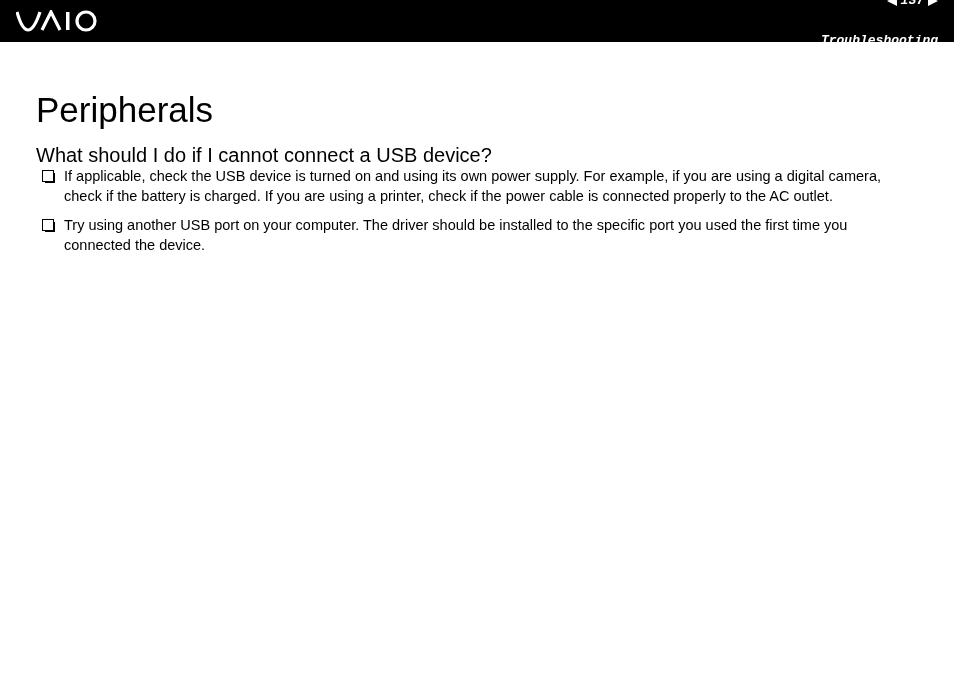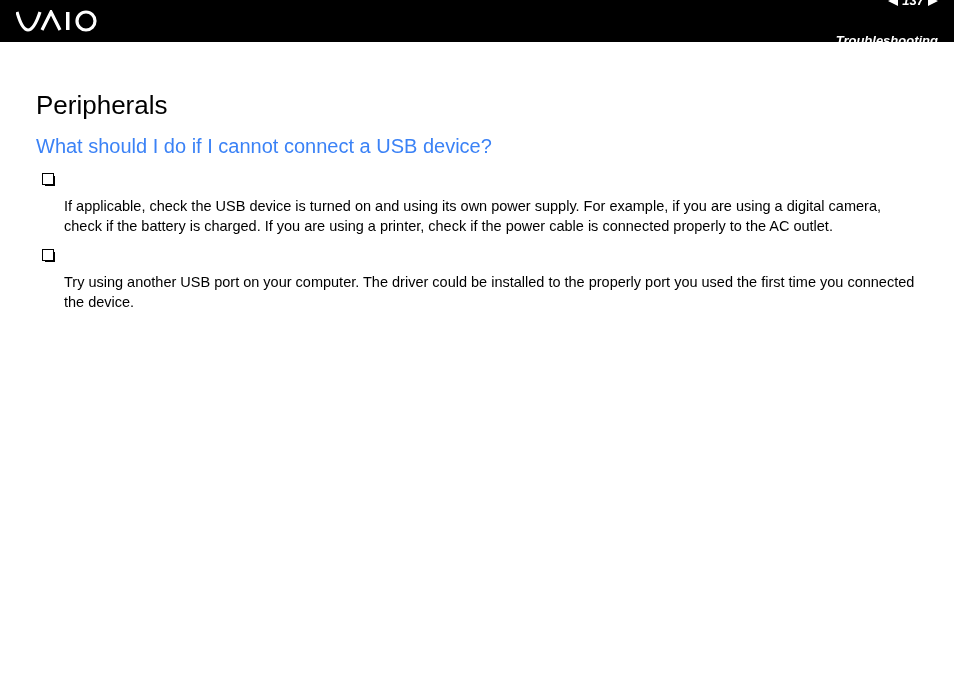--- a/index.html
+++ b/index.html
@@ -11,20 +11,21 @@
     color: #000;
   }
   .header {
     background: #000;
     color: #fff;
     height: 42px;
     display: flex;
     align-items: center;
     justify-content: space-between;
     padding: 0 16px;
+    font-family: Liberation Mono, monospace;
   }
   .logo {
     display: flex;
     align-items: center;
     gap: 0;
   }
   .logo svg { display: block; }
   .header-right {
     text-align: right;
     font-size: 12px;
@@ -44,29 +45,28 @@
     border-bottom: 5px solid transparent;
   }
   .page-nav .arrow-left { border-right: 10px solid #fff; }
   .page-nav .arrow-right { border-left: 10px solid #fff; }
   .page-num { font-weight: bold; font-style: italic; font-size: 13px; }
   .section-label { font-weight: bold; font-size: 13px; margin-top: 24px; }
   .content {
     padding: 48px 36px 0 36px;
   }
   h1 {
-    font-size: 26px;
+    font-size: 35px;
     font-weight: normal;
     margin-bottom: 14px;
   }
   h2 {
     font-size: 20px;
     font-weight: normal;
-    color: #3b82f6;
-    margin-bottom: 12px;
+    color: #000000;
   }
   ul {
     list-style: none;
   }
   li {
     display: flex;
     align-items: flex-start;
     gap: 10px;
     font-size: 14.5px;
     line-height: 1.35;
@@ -86,21 +86,21 @@
     inset: 0;
     border: 1.5px solid #000;
   }
   li .bullet::after {
     content: "";
     position: absolute;
     left: 3px; top: 3px; right: -1px; bottom: -1px;
     border-right: 1.5px solid #000;
     border-bottom: 1.5px solid #000;
   }
-  li .text { flex: 1; margin-top: 27px; }
+  li .text { flex: 1; }
 </style>
 </head>
 <body>
 
 <div class="header">
   <div class="logo">
     <svg width="100" height="22" viewBox="0 0 100 22">
       <path d="M1 2 Q 6 20 12 20 Q 18 20 24 2" stroke="#fff" stroke-width="3.2" fill="none"></path>
       <path d="M26 20 L35 2 L44 20" stroke="#fff" stroke-width="3.2" fill="none" stroke-linejoin="miter"></path>
       <rect x="50" y="2" width="3.5" height="18" fill="#fff"></rect>
@@ -120,16 +120,16 @@
 <div class="content">
   <h1>Peripherals</h1>
   <h2>What should I do if I cannot connect a USB device?</h2>
   <ul>
     <li>
       <span class="bullet"></span>
       <span class="text">If applicable, check the USB device is turned on and using its own power supply. For example, if you are using a digital camera, check if the battery is charged. If you are using a printer, check if the power cable is connected properly to the AC outlet.</span>
     </li>
     <li>
       <span class="bullet"></span>
-      <span class="text">Try using another USB port on your computer. The driver could be installed to the properly port you used the first time you connected the device.</span>
+      <span class="text">Try using another USB port on your computer. The driver should be installed to the specific port you used the first time you connected the device.</span>
     </li>
   </ul>
 </div>
 
 </body></html>

